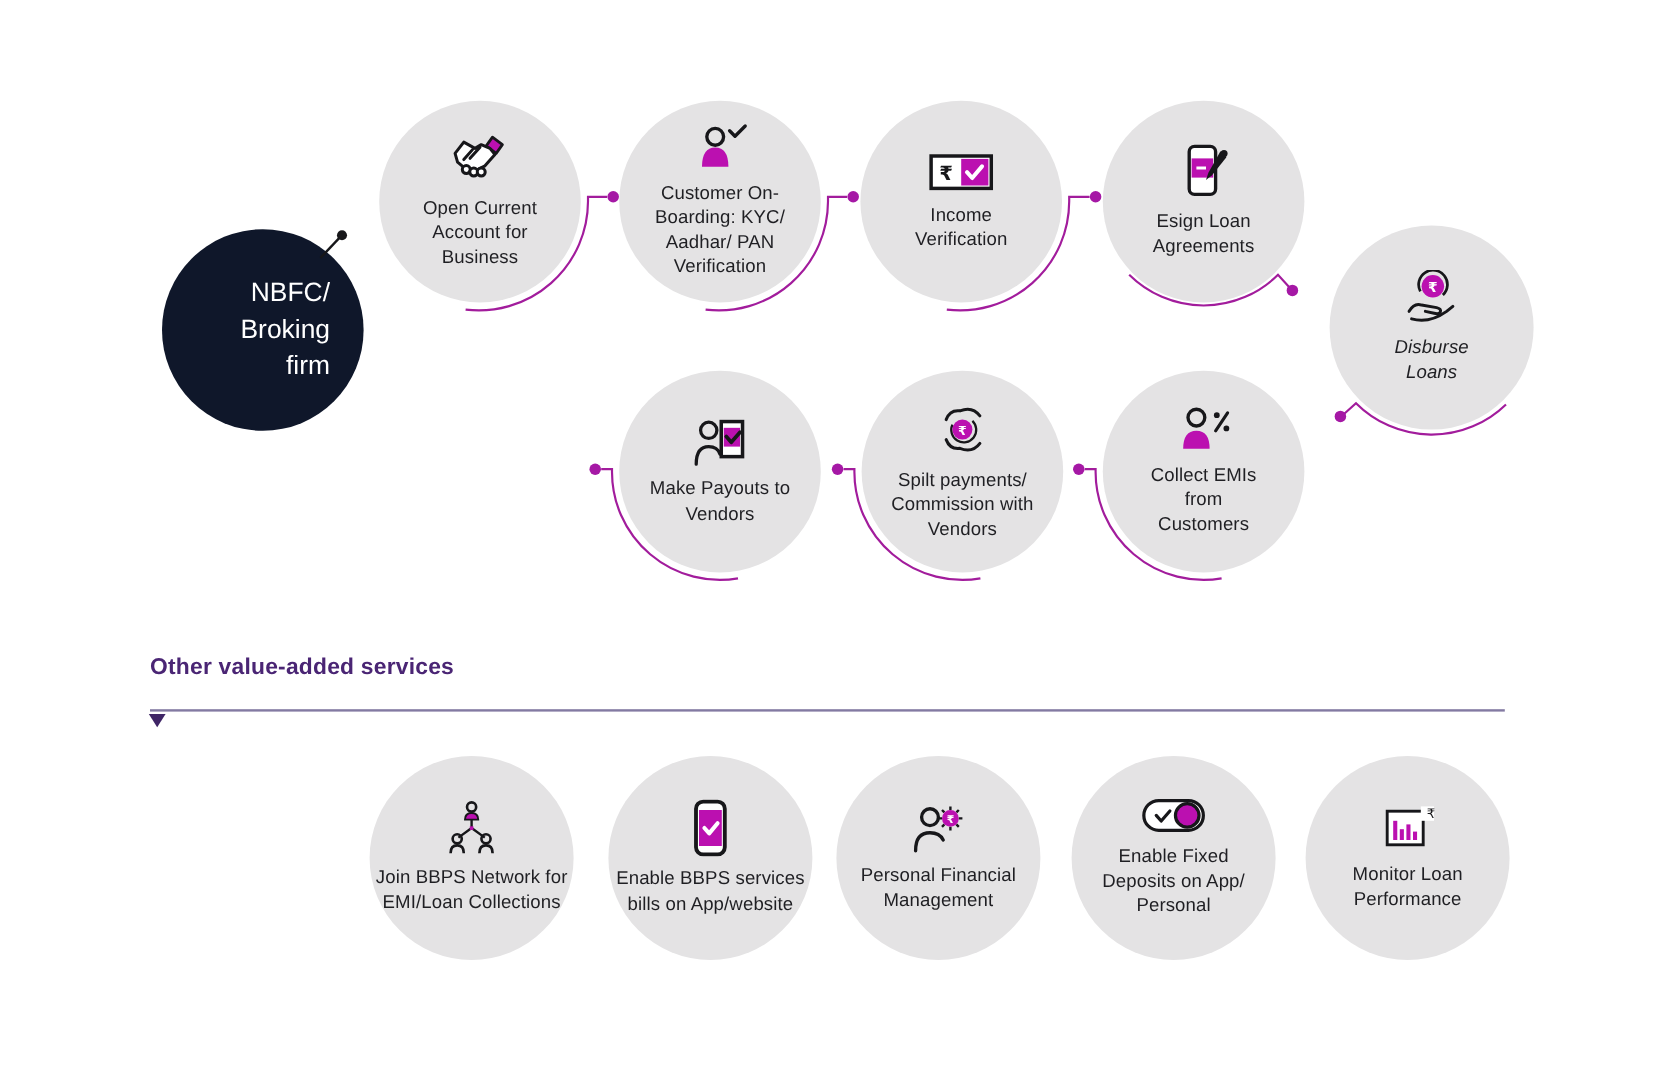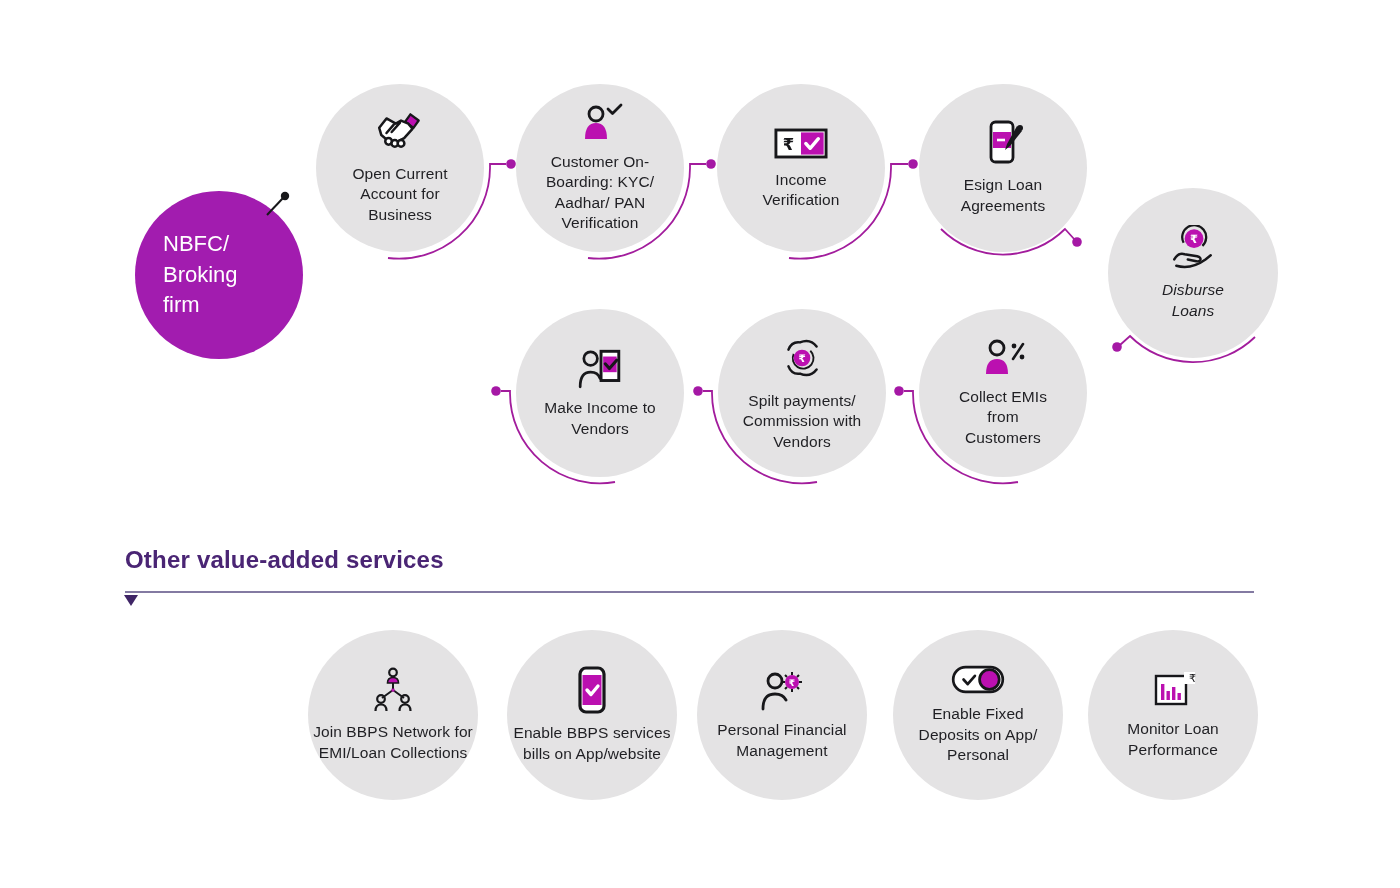--- a/index.html
+++ b/index.html
@@ -13,34 +13,34 @@
     background:#e4e3e4;display:flex;flex-direction:column;align-items:center;
     justify-content:center;gap:9px;text-align:center;z-index:2;
   }
   .node .label{
     font-size:15.5px;line-height:1.32;color:#1f1f23;font-weight:500;letter-spacing:.1px;
   }
   .node .icon{flex:0 0 auto;display:block;}
   .node.big{width:170px;height:170px;}
   .hub{
     position:absolute;left:135px;top:191px;width:168px;height:168px;border-radius:50%;
-    background:#a21caf;display:flex;align-items:center;justify-content:center;
-    text-align:left;z-index:2;
+    background:#0f172a;display:flex;align-items:center;justify-content:center;
+    text-align:right;z-index:2;
   }
   .hub .hub-label{
     color:#ffffff;font-size:22px;line-height:1.38;font-weight:500;width:112px;
   }
   
   .w100{width:100px;font-style:italic;} .w110{width:110px;} .w120{width:120px;} .w130{width:130px;}
   .w140{width:140px;} .w150{width:150px;} .w152{width:152px;} .w160{width:160px;}
   
   .connectors{position:absolute;left:0;top:0;z-index:3;pointer-events:none;}
   
   .section-heading{
-    position:absolute;left:125px;top:546px;font-size:24px;font-weight:700;
+    position:absolute;left:125px;top:546px;font-size:19px;font-weight:700;
     color:#4a2574;letter-spacing:.2px;z-index:2;
   }
   .section-line{
     position:absolute;left:125px;top:591px;width:1129px;height:2px;background:#837aa2;z-index:2;
   }
   .section-triangle{
     position:absolute;left:124px;top:595px;width:0;height:0;z-index:2;
     border-left:7px solid transparent;border-right:7px solid transparent;
     border-top:11px solid #3f2566;
   }
@@ -112,21 +112,21 @@
 
 
   <div class="node" style="left:516px;top:309px;">
     <svg class="icon" viewBox="0 0 46 40" width="48" height="42">
       <circle cx="14" cy="11" r="6.5" fill="none" stroke="#17171a" stroke-width="2.6"></circle>
       <path d="M4 38 Q4 24 14 24 Q21 24 23 30" fill="none" stroke="#17171a" stroke-width="2.6" stroke-linecap="round"></path>
       <rect x="24" y="4" width="17" height="28" fill="#fff" stroke="#17171a" stroke-width="2.8"></rect>
       <rect x="26" y="9" width="13" height="15" fill="#bb10b0"></rect>
       <path d="M28 16 l4 4.5 l7 -8" stroke="#17171a" stroke-width="3" fill="none" stroke-linecap="round" stroke-linejoin="round"></path>
     </svg>
-    <div class="label w130">Make Income to Vendors</div>
+    <div class="label w130">Make Payouts to Vendors</div>
   </div>
 
   <div class="node" style="left:718px;top:309px;">
     <svg class="icon" viewBox="0 0 48 46" width="50" height="48">
       <path d="M11 15 Q14 7 22 8 Q32 4 38 12" fill="none" stroke="#17171a" stroke-width="2.4" stroke-linecap="round"></path>
       <path d="M11 31 Q14 39 22 38 Q32 42 38 34" fill="none" stroke="#17171a" stroke-width="2.4" stroke-linecap="round"></path>
       <path d="M16 19 A 10 10 0 1 0 32 16" fill="none" stroke="#17171a" stroke-width="1.8"></path>
       <circle cx="24" cy="23" r="8" fill="#bb10b0"></circle>
       <text x="24" y="27" font-size="10" font-weight="bold" fill="#fff" text-anchor="middle" font-family="DejaVu Sans, sans-serif">₹</text>
     </svg>

